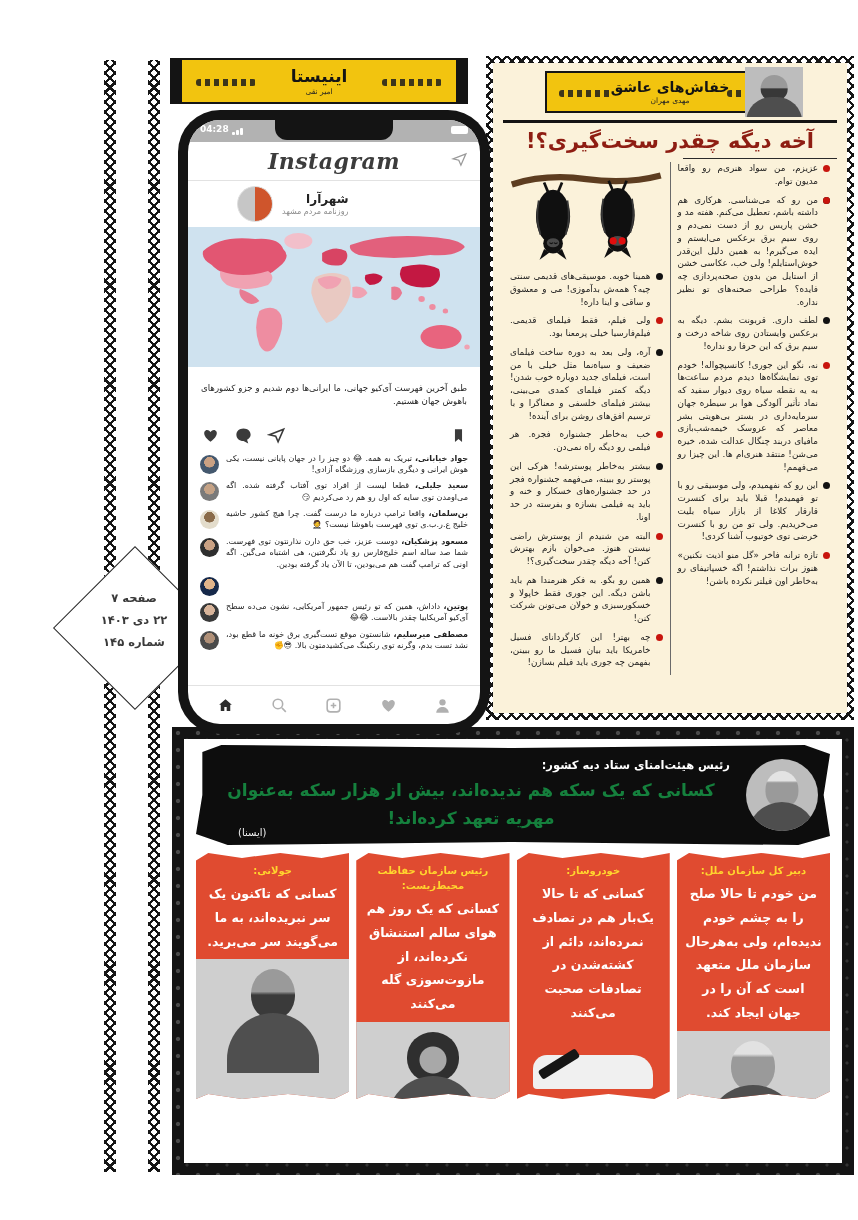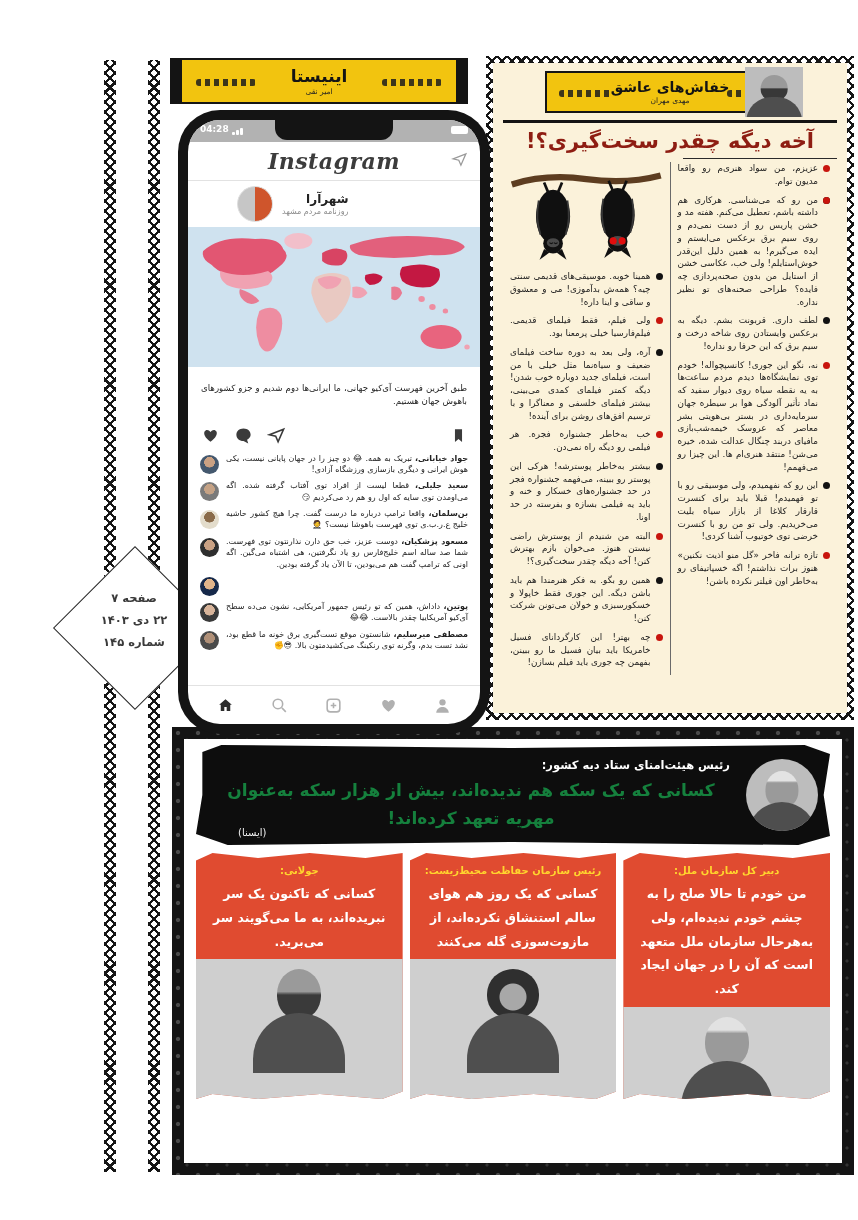--- a/index.html
+++ b/index.html
@@ -428,20 +428,25 @@
       </div>
 
       <div id="cards">
 
           <div class="card">
             <div class="kicker">دبیر کل سازمان ملل:</div>
             <div class="quote">من خودم تا حالا صلح را به چشم خودم ندیده‌ام، ولی به‌هرحال سازمان ملل متعهد است که آن را در جهان ایجاد کند.</div>
             <div class="cphoto" data-photo="guterres"></div>
           </div>
 
+          <div class="card">
+            <div class="kicker">خودروساز:</div>
+            <div class="quote">کسانی که تا حالا یک‌بار هم در تصادف نمرده‌اند، دائم از کشته‌شدن در تصادفات صحبت می‌کنند</div>
+            <div class="cphoto" data-photo="car"></div>
+          </div>
 
           <div class="card">
             <div class="kicker">رئیس سازمان حفاظت محیط‌زیست:</div>
             <div class="quote">کسانی که یک روز هم هوای سالم استنشاق نکرده‌اند، از مازوت‌سوزی گله می‌کنند</div>
             <div class="cphoto" data-photo="env-chief"></div>
           </div>
 
           <div class="card">
             <div class="kicker">جولانی:</div>
             <div class="quote">کسانی که تاکنون یک سر نبریده‌اند، به ما می‌گویند سر می‌برید.</div>

